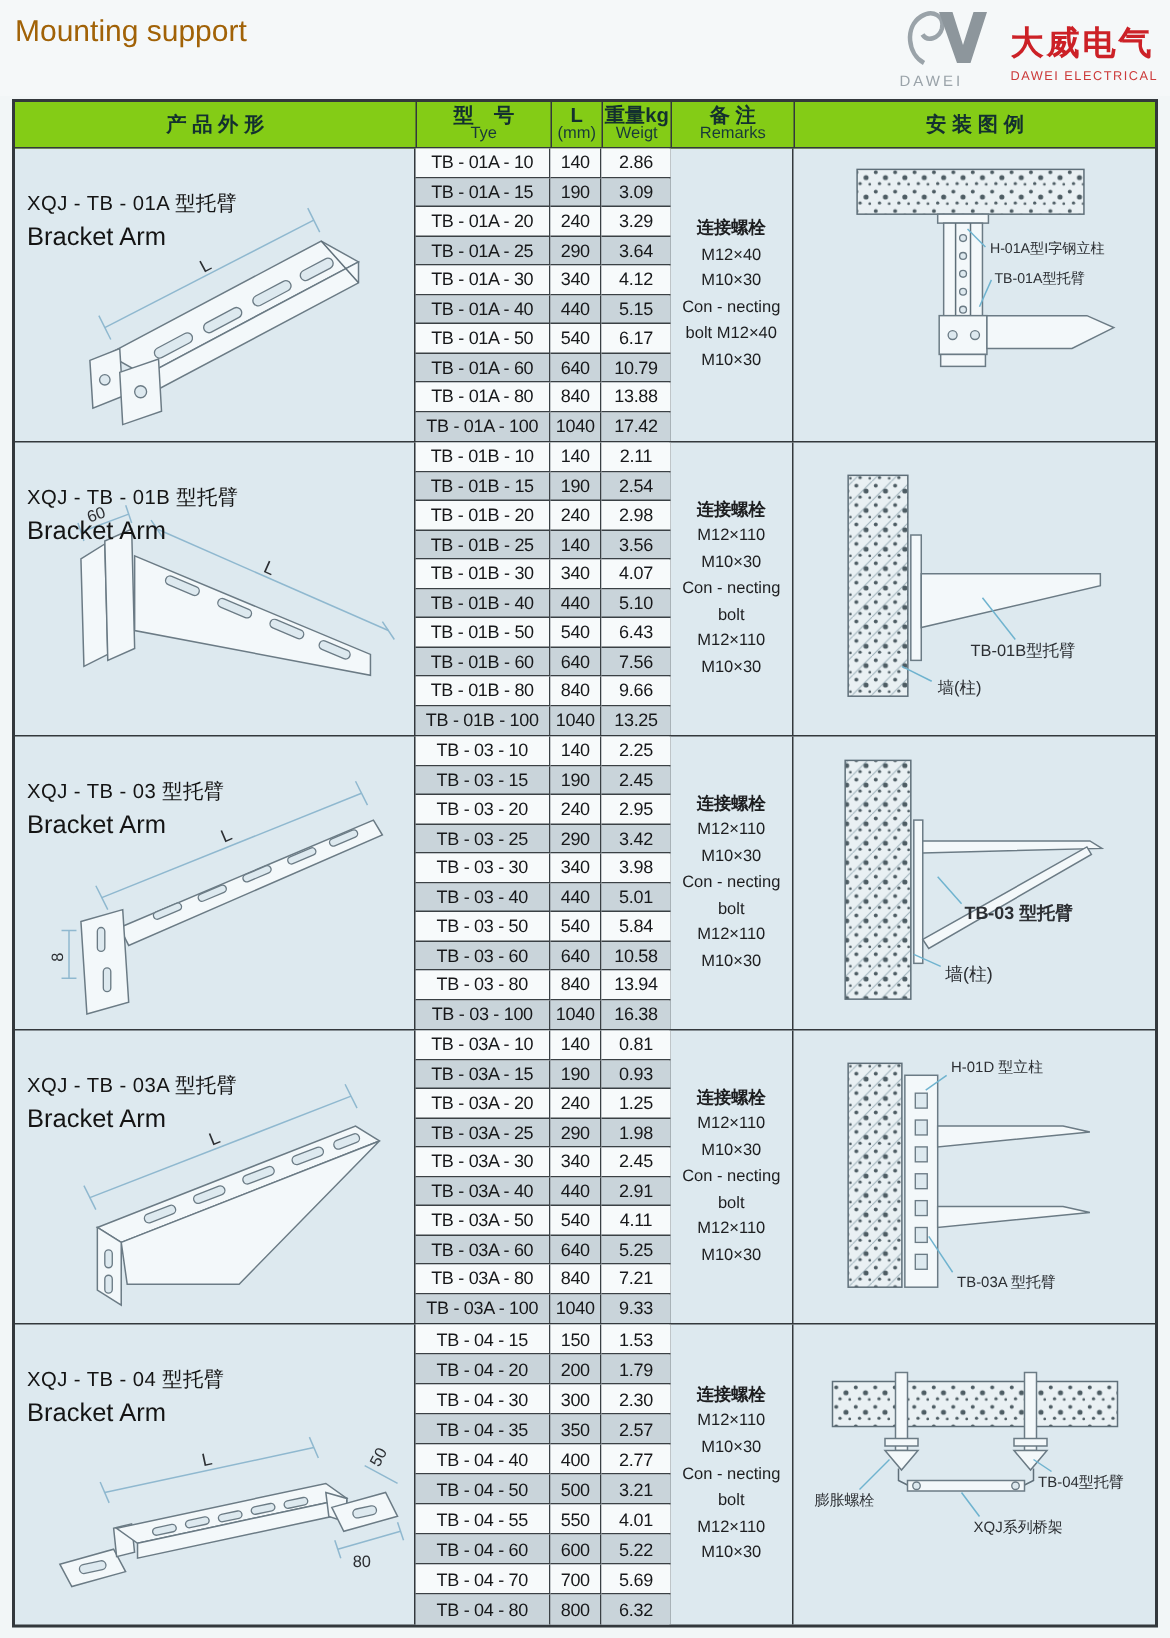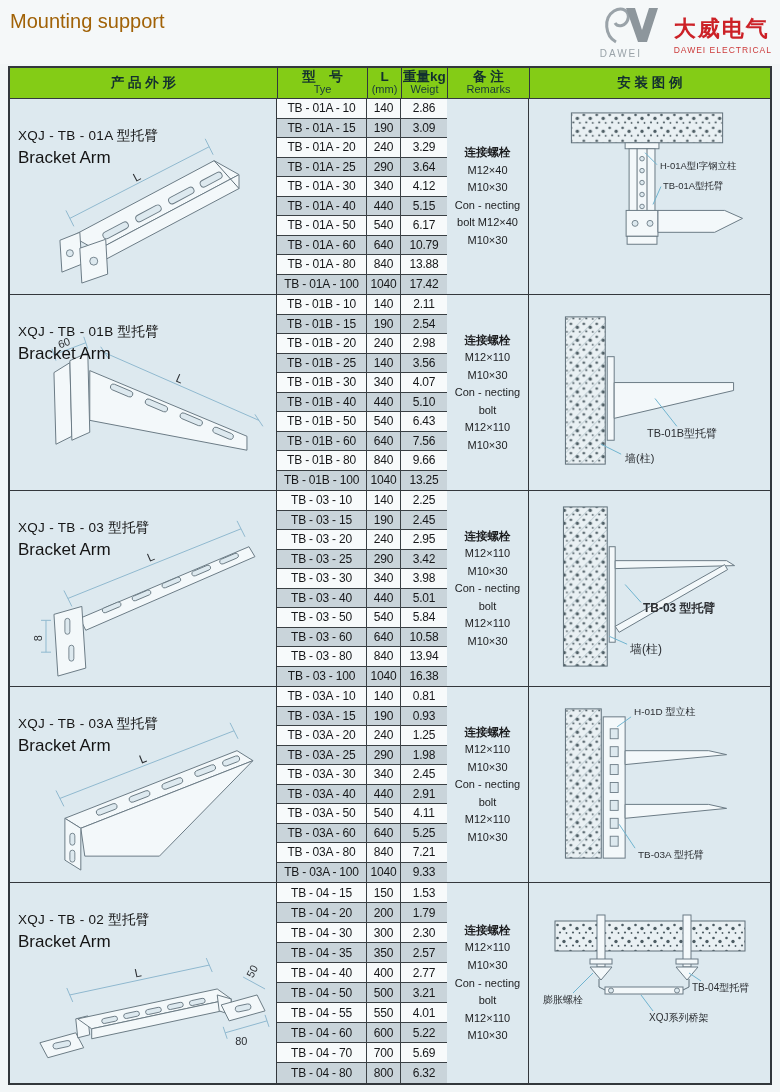--- a/index.html
+++ b/index.html
@@ -513,21 +513,21 @@
         <text x="105" y="28" font-size="10">H-01D 型立柱</text>
         <line class="lead" x1="106" y1="162" x2="90" y2="138"></line>
         <text x="109" y="172" font-size="10">TB-03A 型托臂</text>
       </svg>
     </div>
   </div>
 
   <div class="section">
     <div class="col-product">
       <div class="prod-titles">
-        <div class="prod-title">XQJ - TB - 02 型托臂</div>
+        <div class="prod-title">XQJ - TB - 04 型托臂</div>
         <div class="prod-sub">Bracket Arm</div>
       </div>
       <div class="prod-art">
         <svg viewBox="0 0 267 196">
           <line class="dim" x1="60" y1="110" x2="200" y2="80"></line>
           <line class="dim" x1="57" y1="103" x2="63" y2="117"></line>
           <line class="dim" x1="197" y1="73" x2="203" y2="87"></line>
           <text font-size="12" transform="rotate(-12 128 88)" x="125" y="92">L</text>
           <polygon class="metal" points="30,158 66,148 74,163 38,173"></polygon>
           <g transform="rotate(-12 52 160)">

